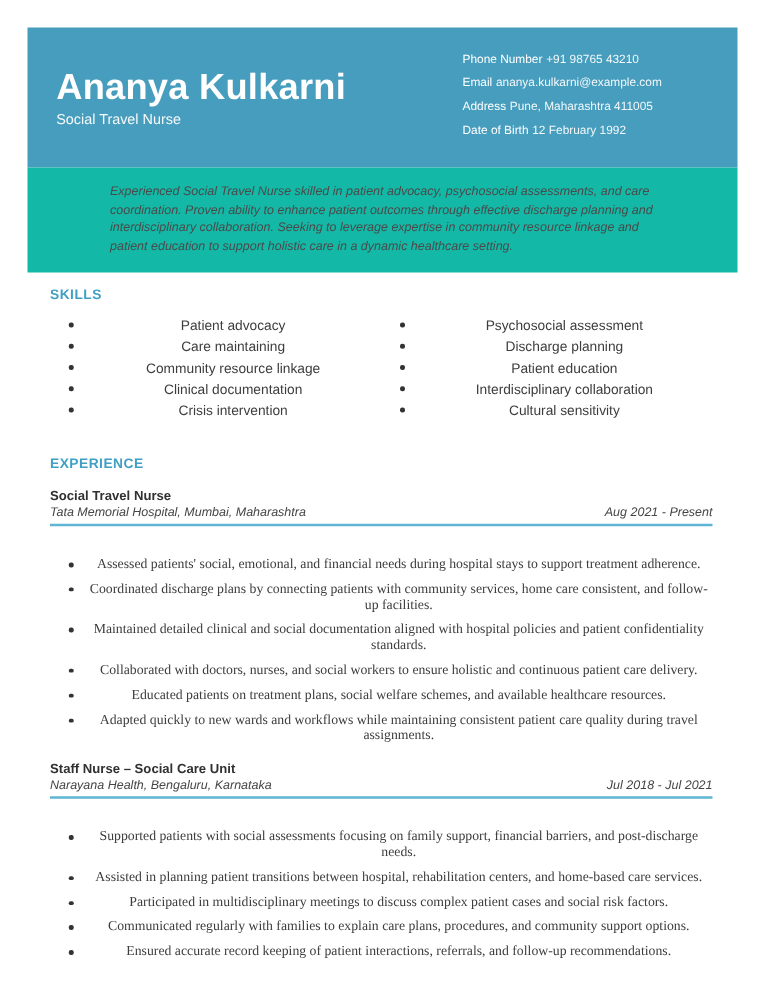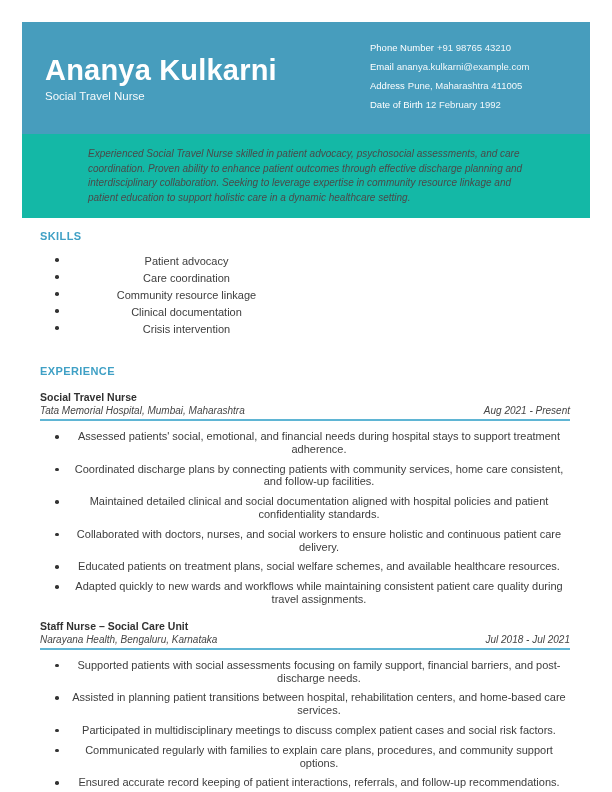--- a/index.html
+++ b/index.html
@@ -68,21 +68,21 @@
   .experience-section { margin-top: 27px; }
   .job { margin-top: 13px; }
   .job:first-of-type { margin-top: 7px; }
   .job-title { font-size: 10.5px; font-weight: bold; color: #313131; line-height: 14px; }
   .job-meta {
     display: flex; justify-content: space-between; align-items: center;
     font-style: italic; font-size: 10px; color: #454545;
     border-bottom: 2px solid #5FB5D4;
     padding-bottom: 3px; margin-top: 1px;
   }
-  ul.job-bullets { margin-top: 9px; }
+  ul.job-bullets { margin-top: 24px; font-family: Liberation Serif, serif; }
   ul.job-bullets li { line-height: 12.8px; margin-bottom: 7px; }
 </style>
 </head>
 <body>
 
 <div class="page">
 
   <div class="header">
     <div class="name-block">
       <div class="person-name">Ananya Kulkarni</div>
@@ -109,24 +109,33 @@
   </div>
 
   <div class="content">
 
     <div class="skills-section">
       <div class="section-heading">SKILLS</div>
       <div class="skills-columns">
         <div class="skills-col">
           <ul class="bullet-list">
             <li>Patient advocacy</li>
-            <li>Care coordination</li>
+            <li>Care maintaining</li>
             <li>Community resource linkage</li>
             <li>Clinical documentation</li>
             <li>Crisis intervention</li>
+          </ul>
+        </div>
+        <div class="skills-col">
+          <ul class="bullet-list">
+            <li>Psychosocial assessment</li>
+            <li>Discharge planning</li>
+            <li>Patient education</li>
+            <li>Interdisciplinary collaboration</li>
+            <li>Cultural sensitivity</li>
           </ul>
         </div>
       </div>
     </div>
 
     <div class="experience-section">
       <div class="section-heading">EXPERIENCE</div>
 
       <div class="job">
         <div class="job-title">Social Travel Nurse</div>

